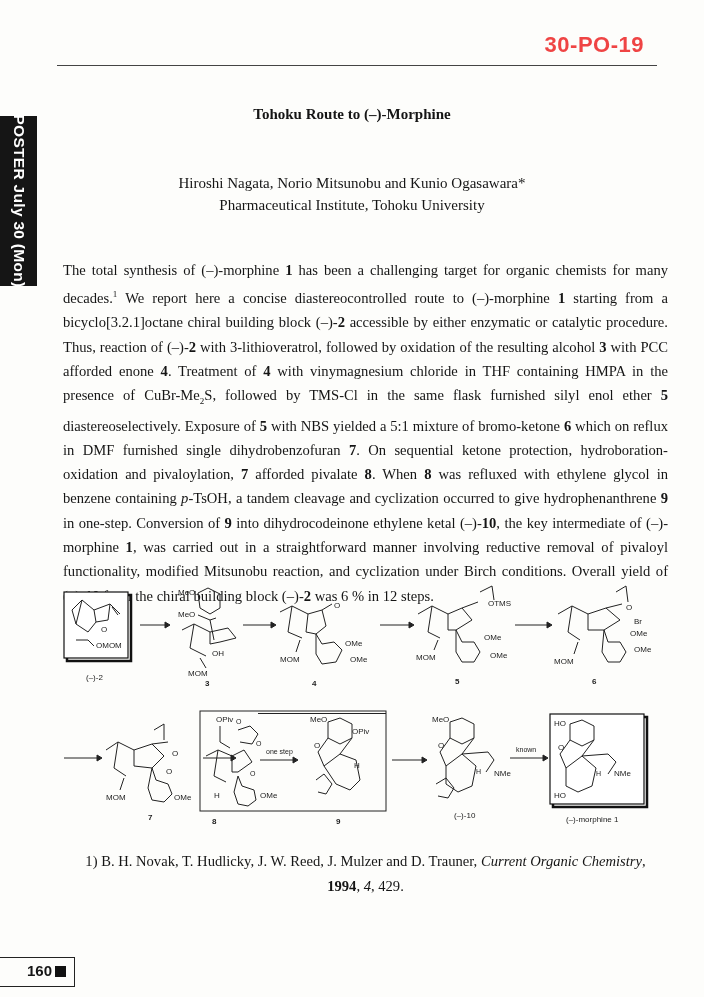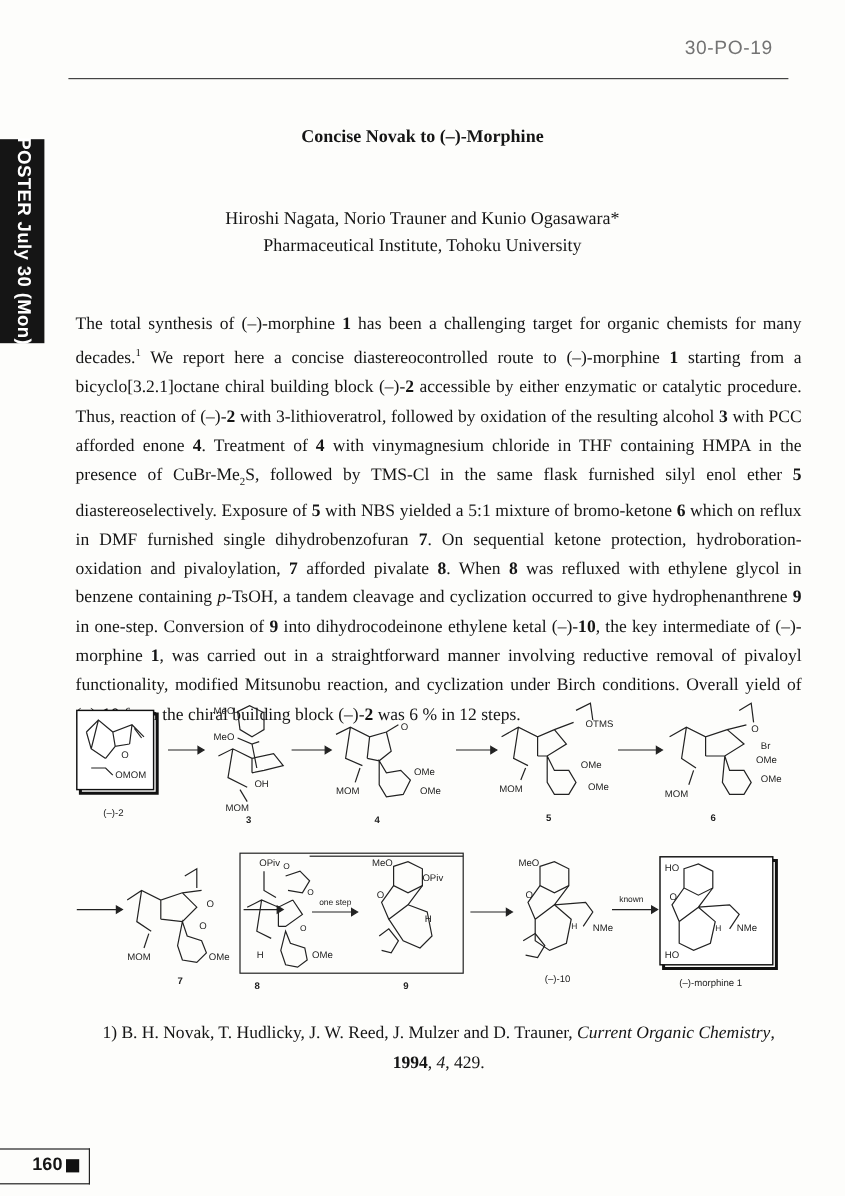--- a/index.html
+++ b/index.html
@@ -1,17 +1,17 @@
 <!DOCTYPE html>
 <html><head>
 <meta charset="utf-8">
 <style>
   html, body { margin:0; padding:0; }
   body { width:704px; height:997px; background:#fdfdfb; position:relative; overflow:hidden; font-family:"Liberation Serif", serif; color:#151515; }
-  .poster-id { position:absolute; top:32px; right:60px; font-family:"Liberation Sans", sans-serif; font-weight:normal; font-size:16px; letter-spacing:0.5px; color:#737373; }
+  .poster-id { position:absolute; top:32px; right:60px; font-family:"Liberation Sans", sans-serif; font-weight:bold; font-size:22px; letter-spacing:0.5px; color:#ef4444; }
   .header-rule { position:absolute; top:65px; left:57px; width:600px; height:1px; background:#444; }
   .side-tab { position:absolute; left:0; top:116px; width:37px; height:170px; background:#151515; }
   .side-tab span { position:absolute; left:50%; top:50%; transform:translate(-50%,-50%) rotate(90deg); white-space:nowrap; color:#fff; font-family:"Liberation Sans", sans-serif; font-weight:bold; font-size:15.5px; letter-spacing:0.3px; }
   .title { position:absolute; top:106px; left:0; width:704px; text-align:center; font-weight:bold; font-size:15px; }
   .authors { position:absolute; top:172px; left:0; width:704px; text-align:center; font-size:15px; line-height:22px; }
   .abstract { position:absolute; top:258px; left:63px; width:605px; font-size:14.6px; line-height:24.3px; text-align:justify; }
   .abstract p { margin:0; text-indent:0; }
   .scheme { position:absolute; left:60px; top:580px; width:620px; height:250px; }
   .ref { position:absolute; top:849px; left:63px; width:605px; font-size:14.6px; line-height:25px;text-align:center; }
   .page-box { position:absolute; left:-2px; top:957px; width:76px; height:28px; border:1.5px solid #222; border-left:none; background:#fdfdfb; }
@@ -21,23 +21,23 @@
 </style>
 </head>
 <body>
 
 <div class="poster-id">30-PO-19</div>
 <div class="header-rule"></div>
 <div class="side-tab">
     <span>POSTER July 30 (Mon)</span>
   </div>
 
-<div class="title">Concise Novak to (–)-Morphine</div>
+<div class="title">Tohoku Route to (–)-Morphine</div>
 <div class="authors">
-  <div>Hiroshi Nagata, Norio Trauner and Kunio Ogasawara*</div>
+  <div>Hiroshi Nagata, Norio Mitsunobu and Kunio Ogasawara*</div>
   <div>Pharmaceutical Institute, Tohoku University</div>
 </div>
 
 <div class="abstract">
   <p><span>The total synthesis of (–)-morphine </span><b>1</b><span> has been a challenging target for organic chemists for many decades.</span><sup style="font-size:9px">1</sup><span> We report here a concise diastereocontrolled route to (–)-morphine </span><b>1</b><span> starting from a bicyclo[3.2.1]octane chiral building block (–)-</span><b>2</b><span> accessible by either enzymatic or catalytic procedure. Thus, reaction of (–)-</span><b>2</b><span> with 3-lithioveratrol, followed by oxidation of the resulting alcohol </span><b>3</b><span> with PCC afforded enone </span><b>4</b><span>. Treatment of </span><b>4</b><span> with vinymagnesium chloride in THF containing HMPA in the presence of CuBr-Me</span><sub style="font-size:9px">2</sub><span>S, followed by TMS-Cl in the same flask furnished silyl enol ether </span><b>5</b><span> diastereoselectively. Exposure of </span><b>5</b><span> with NBS yielded a 5:1 mixture of bromo-ketone </span><b>6</b><span> which on reflux in DMF furnished single dihydrobenzofuran </span><b>7</b><span>. On sequential ketone protection, hydroboration-oxidation and pivaloylation, </span><b>7</b><span> afforded pivalate </span><b>8</b><span>. When </span><b>8</b><span> was refluxed with ethylene glycol in benzene containing </span><i>p</i><span>-TsOH,  a tandem cleavage and cyclization occurred to give hydrophenanthrene </span><b>9</b><span> in one-step. Conversion of </span><b>9</b><span> into dihydrocodeinone ethylene ketal (–)-</span><b>10</b><span>, the key intermediate of (–)-morphine </span><b>1</b><span>, was carried out in a straightforward manner involving reductive removal of pivaloyl functionality, modified Mitsunobu reaction, and cyclization under Birch conditions. Overall yield of (–)-</span><b>10</b><span> from the chiral building block (–)-</span><b>2</b><span> was 6 % in 12 steps.</span></p>
 </div>
 
 <svg class="scheme" viewBox="0 0 620 250" width="620" height="250" fill="none" stroke="#222" stroke-width="1">
 
   <g>

